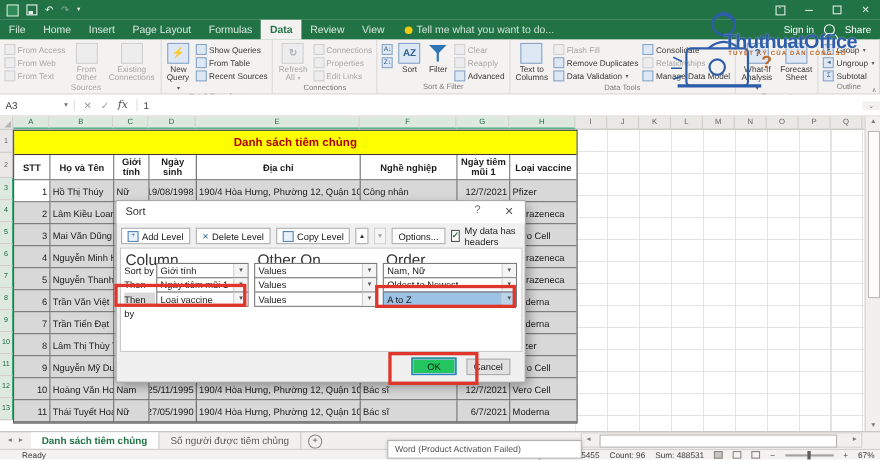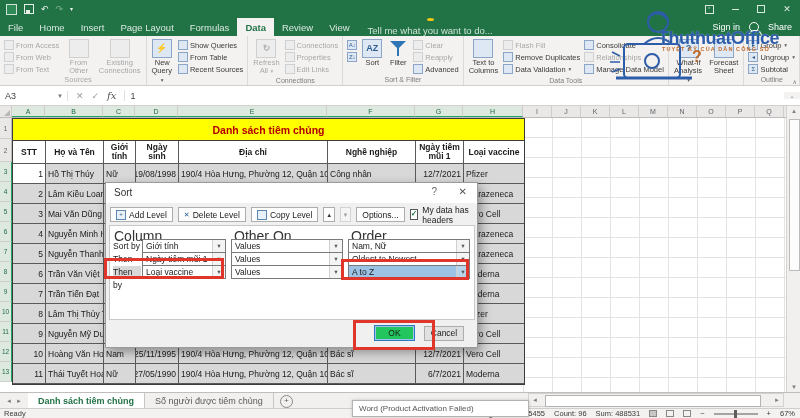--- a/index.html
+++ b/index.html
@@ -17,21 +17,21 @@
   .win-title{position:absolute;left:0;right:0;text-align:center;font-size:8.5px;color:#dceadFF;color:#dceade;pointer-events:none;}
   .winbtns{position:absolute;right:0;top:0;height:18px;display:flex;}
   .wb{width:26px;height:18px;display:flex;align-items:center;justify-content:center;color:#dceade;font-size:9px;}
   .ic-minimize{width:7px;height:1px;background:#dceade;}
   .ic-restore{width:6px;height:6px;border:1px solid #dceade;position:relative;}
   .ic-ribbonopts{width:7px;height:7px;border:1px solid #dceade;font-size:5px;line-height:6px;text-align:center;}
   
   .tabsbar{left:0;top:18px;width:800px;height:18px;background:#217346;display:flex;align-items:stretch;color:#d9e8de;font-size:9.5px;}
   .rtab{padding:0 8px;display:flex;align-items:center;}
   .rtab.active{background:#f3f2f1;color:#217346;font-weight:bold;}
-  .tellme{display:flex;align-items:center;gap:4px;margin-left:10px;color:#cfe3d6;flex-direction:column;}
+  .tellme{display:flex;align-items:center;gap:4px;margin-left:10px;color:#cfe3d6;}
   .bulb{width:7px;height:7px;border-radius:50%;background:#f2c811;}
   .accountarea{margin-left:auto;display:flex;align-items:center;gap:9px;padding-right:8px;color:#fff;font-size:9px;}
   .ic-person{width:8px;height:8px;border-radius:50%;border:1px solid #fff;position:relative;}
   .ic-person:after{content:"";position:absolute;left:-2px;top:7px;width:12px;height:5px;border:1px solid #fff;border-bottom:none;border-radius:6px 6px 0 0;}
   
   .ribbon{left:0;top:36px;width:800px;height:50px;background:#f3f2f1;border-bottom:1px solid #d2d0ce;display:flex;align-items:stretch;padding:0;box-sizing:border-box;}
   .rgroup{display:flex;flex-direction:column;border-right:1px solid #dcdad8;padding:1px 2px 0;box-sizing:border-box;}
   .rcells{flex:1;display:flex;align-items:stretch;}
   .rlabel{height:10px;line-height:10px;text-align:center;font-size:7px;color:#7e7c7a;white-space:nowrap;padding:0 2px;}
   .bigbtn{display:flex;flex-direction:column;align-items:center;justify-content:flex-start;padding:2px 3px 0;max-width:52px;text-align:center;font-size:7.5px;color:#3b3a39;line-height:1.12;}
@@ -639,21 +639,21 @@
     <span class="addsheet">+</span>
   </div>
 
   <div class="abs hscroll">
     <span style="position:absolute;left:3px;top:3px;font-size:6px;color:#7e7c7a;">◄</span>
     <div class="hthumb"></div>
     <span style="position:absolute;right:3px;top:3px;font-size:6px;color:#7e7c7a;">►</span>
   </div>
 
   <div class="abs statusbar">
-    <span style="padding-left:4px;">Ready</span>
+    <span style="padding-left:20px;">Ready</span>
     <span class="sb-right">
       <span>Average: 22205.95455</span>
       <span>Count: 96</span>
       <span>Sum: 488531</span>
       <span class="viewic act"></span>
       <span class="viewic"></span>
       <span class="viewic"></span>
       <span>−</span>
       <span class="zoomtrack">
           <span class="zoomknob"></span>

